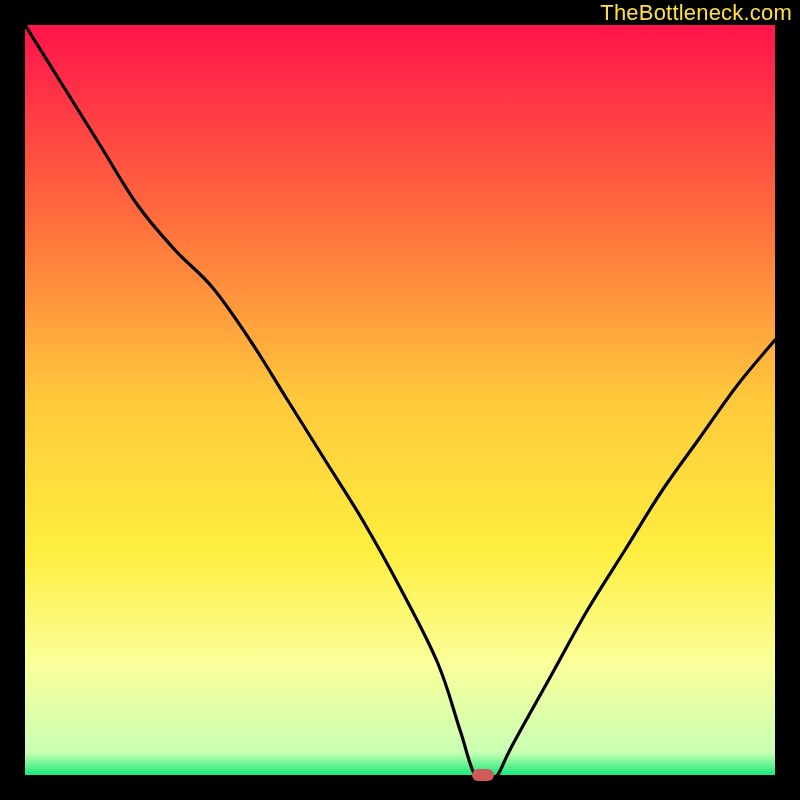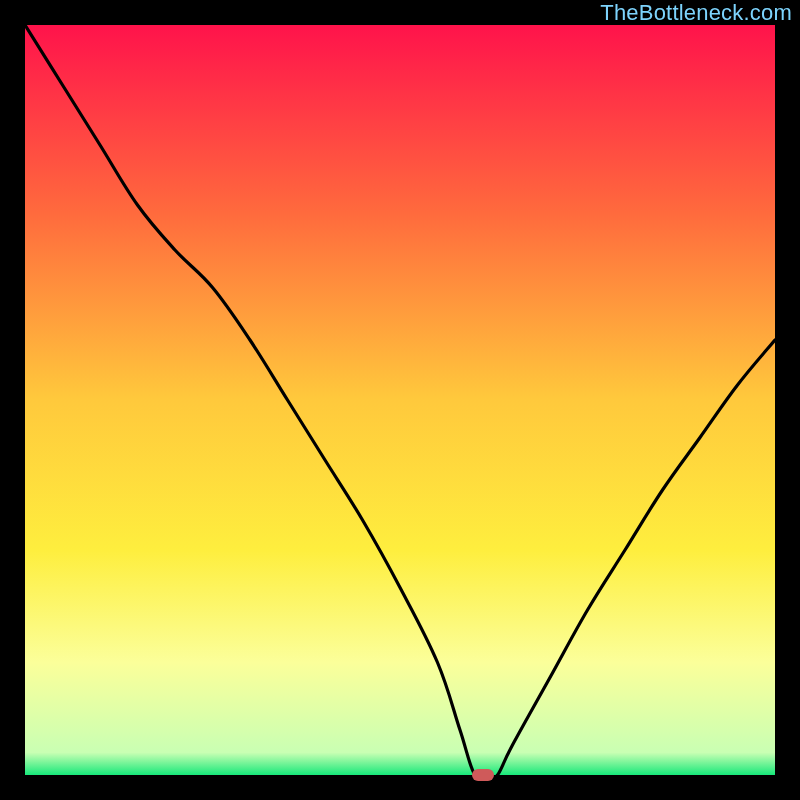--- a/index.html
+++ b/index.html
@@ -14,21 +14,21 @@
   .frame {
     position: relative;
     width: 800px;
     height: 800px;
     background: #000;
   }
   .watermark {
     position: absolute;
     top: 0px;
     right: 8px;
-    color: #7dd3fc;
+    color: #fde047;
     font-size: 22px;
     font-weight: 500;
     letter-spacing: 0.2px;
     z-index: 5;
     margin-left: 16px;
   }
   .plot {
     position: absolute;
     left: 25px;
     top: 25px;

